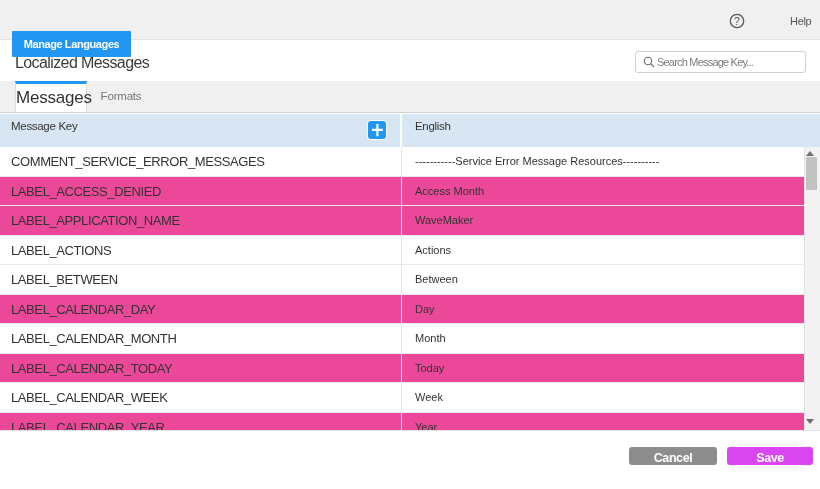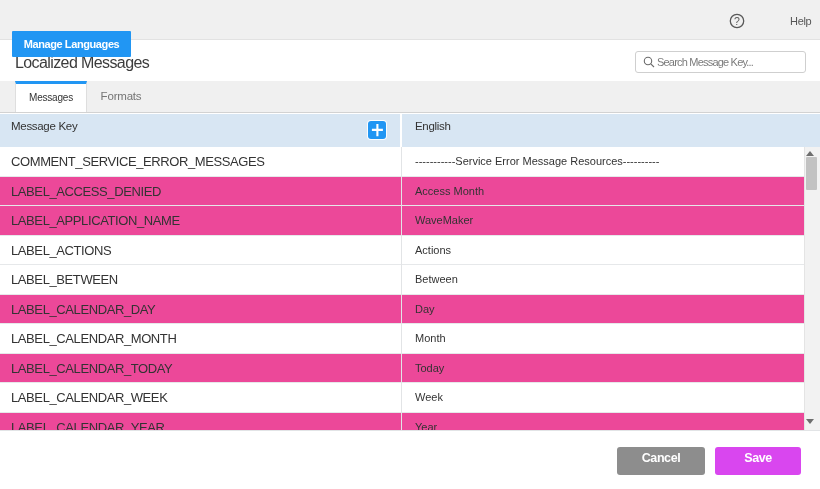--- a/index.html
+++ b/index.html
@@ -10,21 +10,21 @@
   #title { left:15px; top:9px; font-size:16px; font-weight:400; color:#3c3c3c; letter-spacing:-0.6px; line-height:20px;margin-top:44px; }
   #help { left:753px; top:15px; font-size:11px; color:#565656; letter-spacing:-0.3px;padding-left:37px; }
   #helpicon { left:729px; top:13px; width:16px; height:16px; }
 
   #btn-manage { left:12px; top:31px; width:119px; height:26px; background:#2196f3; border-radius:1px; color:#fff; font-size:11px; font-weight:700; letter-spacing:-0.4px; text-align:center; line-height:26px; }
 
   #search { left:635px; top:51px; width:171px; height:22px; border:1px solid #cfcfcf; border-radius:3px; background:#fff; }
   #search-ph { left:657px; top:56px; font-size:11px; color:#7b7b7b; letter-spacing:-0.8px; }
 
   #tabstrip { left:0; top:81px; width:820px; height:32px; background:#f0f0f0; border-bottom:1px solid #d2d2d2; }
-  #tab-messages { left:15px; top:81px; width:72px; height:31px; background:#fff; border-top:3px solid #2196f3; border-left:1px solid #dedede; border-right:1px solid #dedede; text-align:center; font-size:10px; letter-spacing:-0.2px; color:#333; line-height:27px; }
+  #tab-messages { left:15px; top:81px; width:72px; height:31px; background:#fff; border-top:3px solid #2196f3; border-left:1px solid #dedede; border-right:1px solid #dedede; text-align:center; font-size:17px; letter-spacing:-0.2px; color:#333; line-height:27px; }
   #tab-formats { left:87px; top:81px; width:68px; height:31px; text-align:center; font-size:11.5px; letter-spacing:-0.2px; color:#757575; line-height:31px; }
 
   #thead { left:0; top:114px; width:820px; height:33px; background:#d8e6f3; }
   #th1 { left:11px; top:114px; height:33px; line-height:25px; font-size:11.5px; letter-spacing:-0.3px; color:#333; }
   #th2 { left:415px; top:114px; height:33px; line-height:25px; font-size:11.5px; letter-spacing:-0.3px; color:#333; }
   #plusbtn { left:368px; top:121px; width:18px; height:18px; background:#2196f3; border-radius:3px; box-shadow:0 0 0 1px rgba(255,255,255,0.9); }
   #thdiv { left:400px; top:114px; width:2px; height:33px; background:#fff; }
 
   #tbody { left:0; top:147px; width:804px; height:283px; overflow:hidden; }
   .row { position:relative; width:804px; height:29.5px; border-bottom:1px solid #e6e8ea; }
@@ -33,21 +33,21 @@
   .c1 { position:absolute; left:11px; top:0; height:29px; line-height:29px; font-size:13px; letter-spacing:-0.4px; color:#333; }
   .c2 { position:absolute; left:415px; top:0; height:29px; line-height:29px; font-size:11px; color:#333; }
   .vline { position:absolute; left:401px; top:0; width:1px; height:29.5px; background:#e2e4e6; }
   #tbl-bottom { left:0; top:430px; width:820px; height:1px; background:#e2e4e6; }
 
   #sbar { left:804px; top:147px; width:16px; height:283px; background:#f2f2f2; border-left:1px solid #e4e4e4; }
   #sthumb { left:806px; top:157px; width:11px; height:33px; background:#c2c2c2; border-radius:1px; }
   .arrow-up { left:806px; top:151px; width:0; height:0; border-left:4.5px solid transparent; border-right:4.5px solid transparent; border-bottom:5.5px solid #6e6e6e; }
   .arrow-down { left:806px; top:419px; width:0; height:0; border-left:4.5px solid transparent; border-right:4.5px solid transparent; border-top:5.5px solid #6e6e6e; }
 
-  .btn { height:28px; border-radius:3px; color:#fff; font-size:12.5px; font-weight:700; letter-spacing:-0.4px; text-align:center; line-height:23px; top:447px; }
+  .btn { height:18px; border-radius:3px; color:#fff; font-size:12.5px; font-weight:700; letter-spacing:-0.4px; text-align:center; line-height:23px; top:447px;margin-left:12px; }
   #btn-cancel { left:617px; width:88px; background:#8d8d8d; }
   #btn-save { left:715px; width:86px; background:#d946ef; }
 </style>
 </head>
 <body>
   <div id="header" class="abs"></div>
   <div id="title" class="abs">Localized Messages</div>
   <svg id="helpicon" class="abs" viewBox="0 0 16 16">
     <circle cx="8" cy="8" r="6.7" fill="none" stroke="#585858" stroke-width="1.3"></circle>
     <text x="8" y="11.6" font-size="10.5" fill="#585858" text-anchor="middle" font-family="Liberation Sans">?</text>

